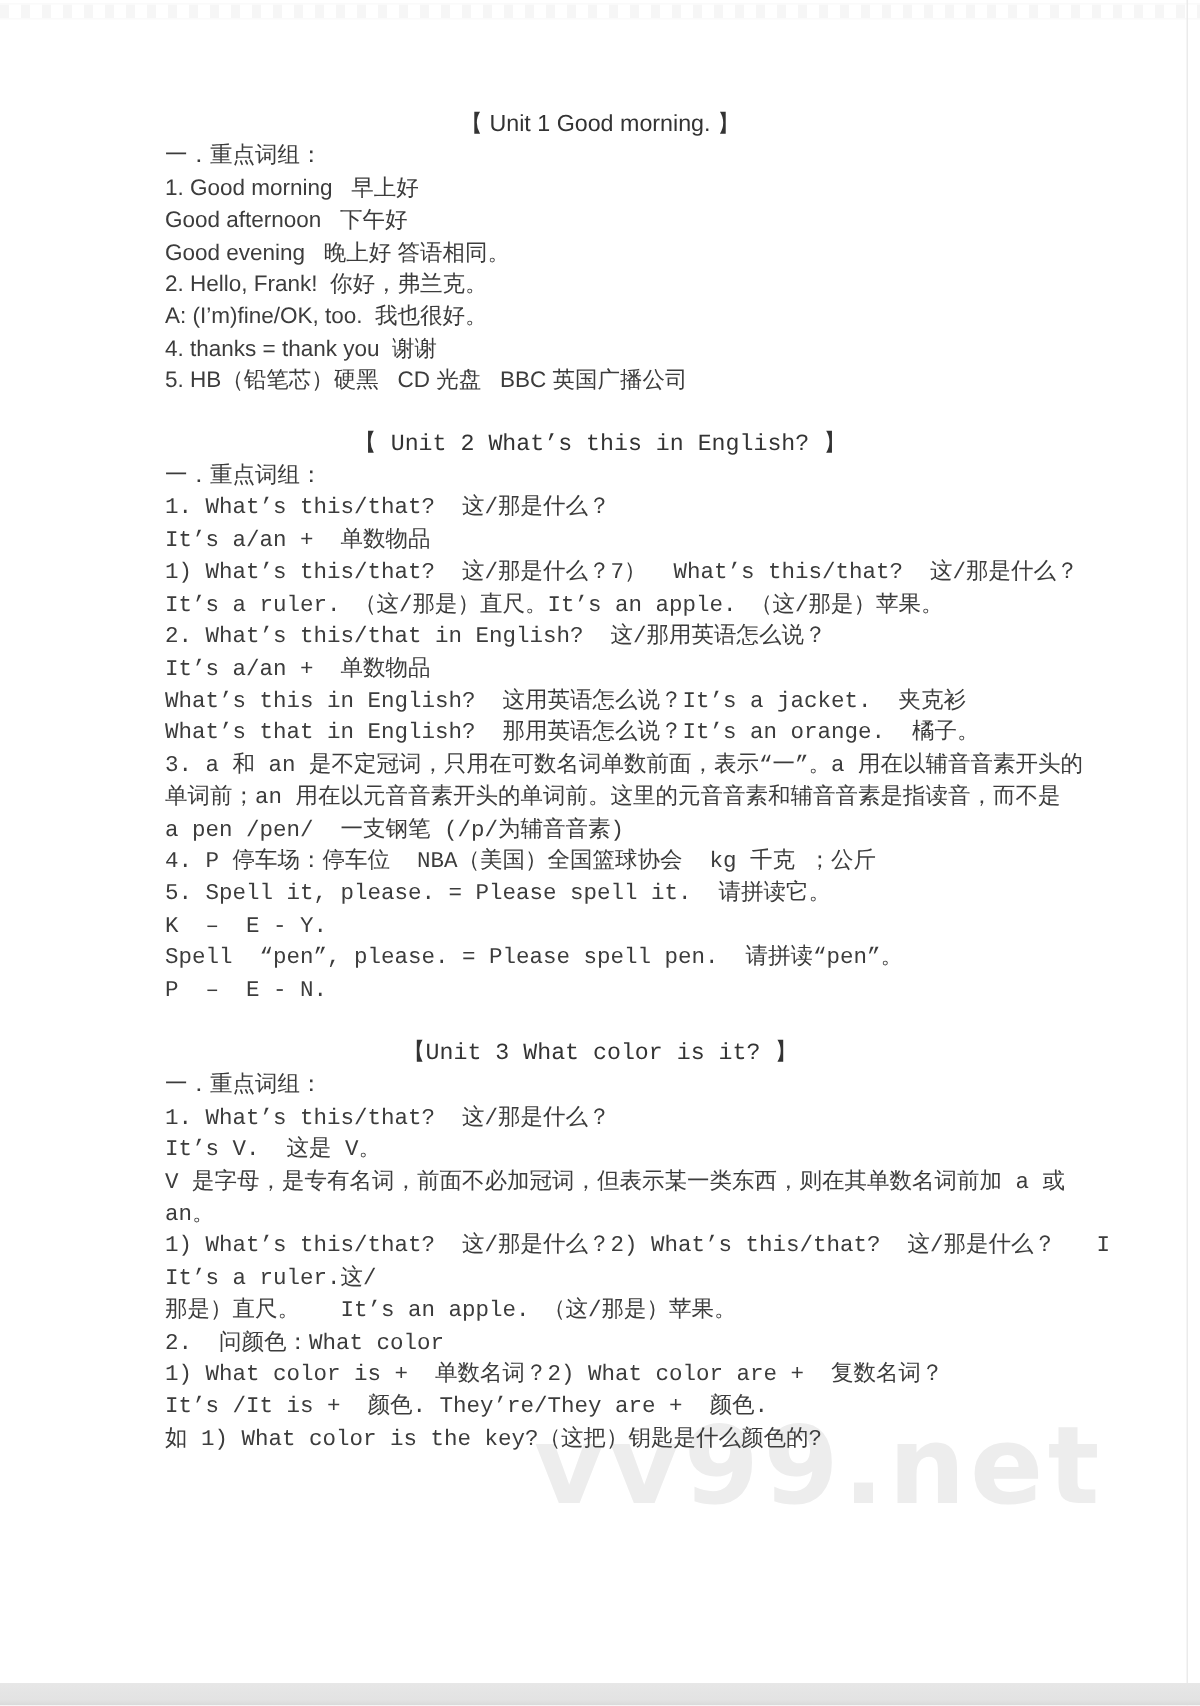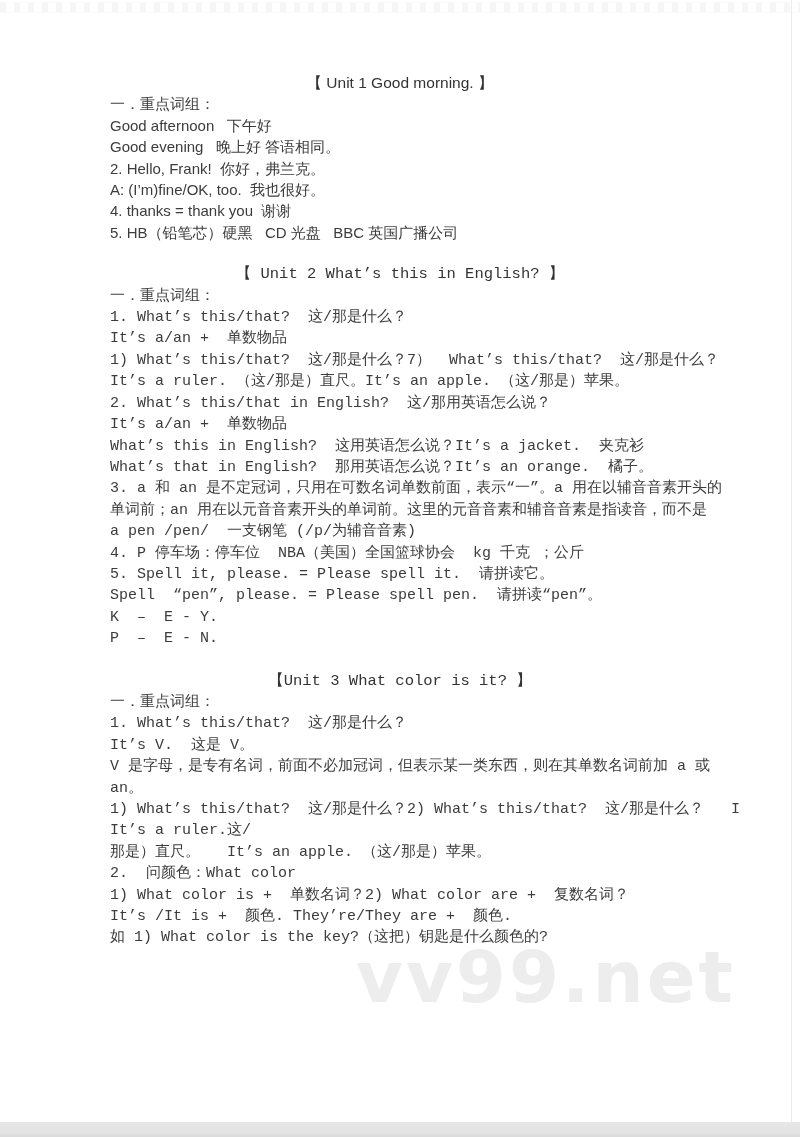--- a/index.html
+++ b/index.html
@@ -94,20 +94,21 @@
 <div class="page">
 
   <div class="perforation"></div>
 
   <div class="content">
 
     <section class="section">
       <h2 class="sec-title">【 Unit 1 Good morning. 】</h2>
       <div class="sec-lines">
           <p class="line">一．重点词组：</p>
+          <p class="line">1. Good morning   早上好</p>
           <p class="line">Good afternoon   下午好</p>
           <p class="line">Good evening   晚上好 答语相同。</p>
           <p class="line">2. Hello, Frank!  你好，弗兰克。</p>
           <p class="line">A: (I’m)fine/OK, too.  我也很好。</p>
           <p class="line">4. thanks = thank you  谢谢</p>
           <p class="line">5. HB（铅笔芯）硬黑   CD 光盘   BBC 英国广播公司</p>
         </div>
     </section>
 
     <section class="section">
@@ -120,22 +121,22 @@
           <p class="line">It’s a ruler. （这/那是）直尺。It’s an apple. （这/那是）苹果。</p>
           <p class="line">2. What’s this/that in English?  这/那用英语怎么说？</p>
           <p class="line">It’s a/an +  单数物品</p>
           <p class="line">What’s this in English?  这用英语怎么说？It’s a jacket.  夹克衫</p>
           <p class="line">What’s that in English?  那用英语怎么说？It’s an orange.  橘子。</p>
           <p class="line">3. a 和 an 是不定冠词，只用在可数名词单数前面，表示“一”。a 用在以辅音音素开头的</p>
           <p class="line">单词前；an 用在以元音音素开头的单词前。这里的元音音素和辅音音素是指读音，而不是</p>
           <p class="line">a pen /pen/  一支钢笔 (/p/为辅音音素)</p>
           <p class="line">4. P 停车场：停车位  NBA（美国）全国篮球协会  kg 千克 ；公斤</p>
           <p class="line">5. Spell it, please. = Please spell it.  请拼读它。</p>
+          <p class="line">K  –  E - Y.</p>
           <p class="line">Spell  “pen”, please. = Please spell pen.  请拼读“pen”。</p>
-          <p class="line">K  –  E - Y.</p>
           <p class="line">P  –  E - N.</p>
         </div>
     </section>
 
     <section class="section">
       <h2 class="sec-title">【Unit 3 What color is it? 】</h2>
       <div class="sec-lines">
           <p class="line">一．重点词组：</p>
           <p class="line">1. What’s this/that?  这/那是什么？</p>
           <p class="line">It’s V.  这是 V。</p>

